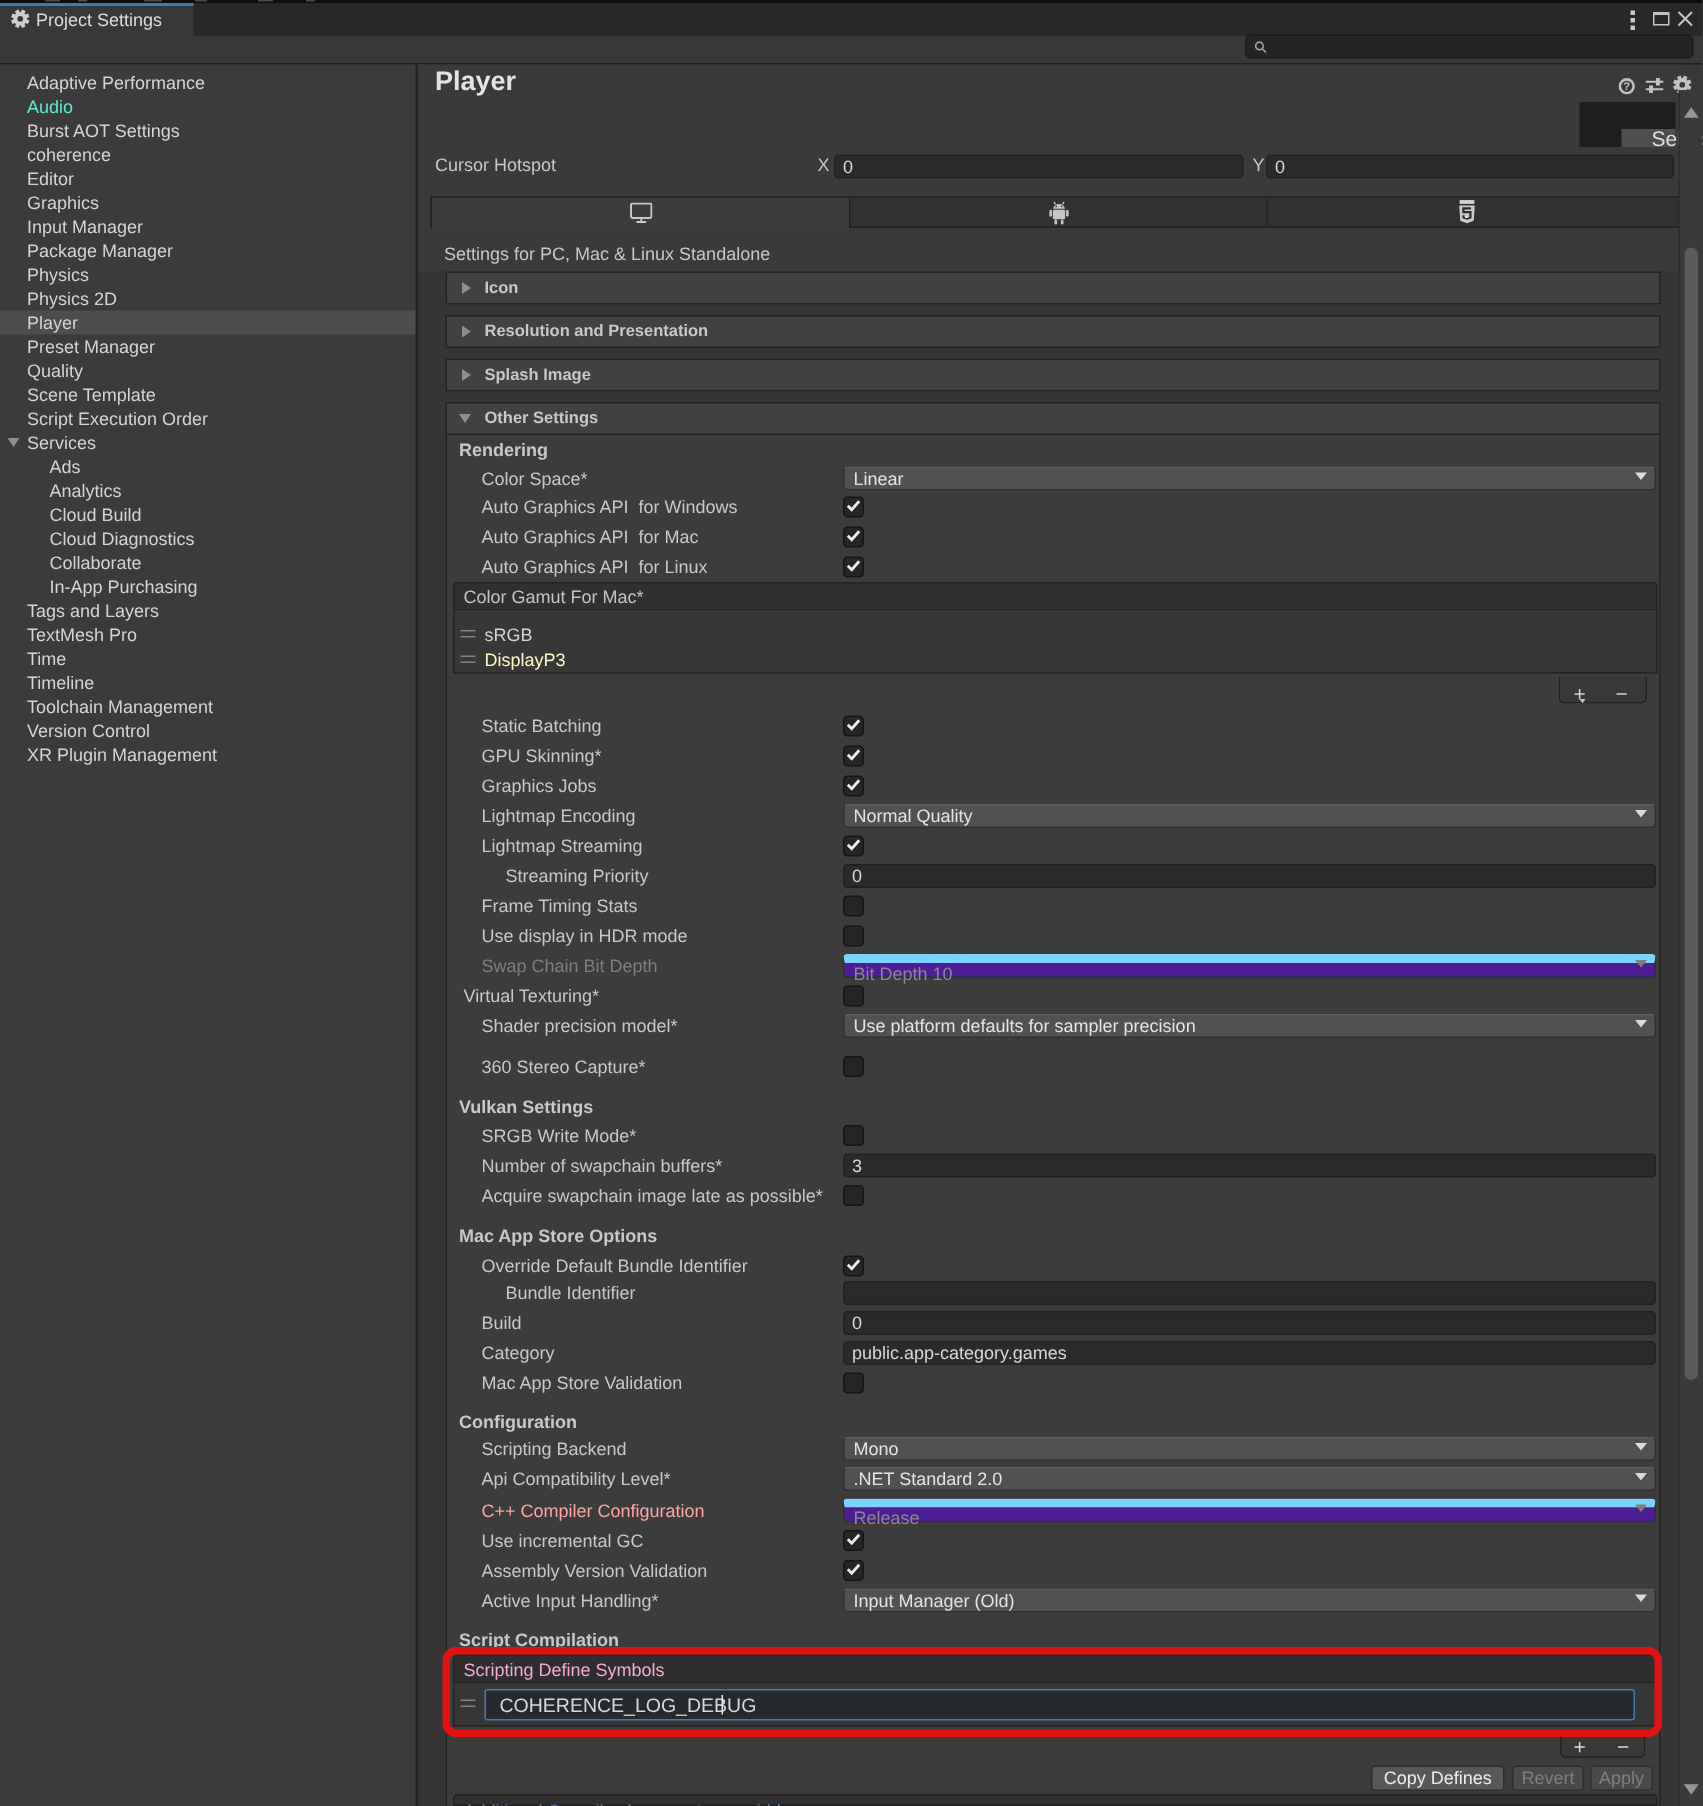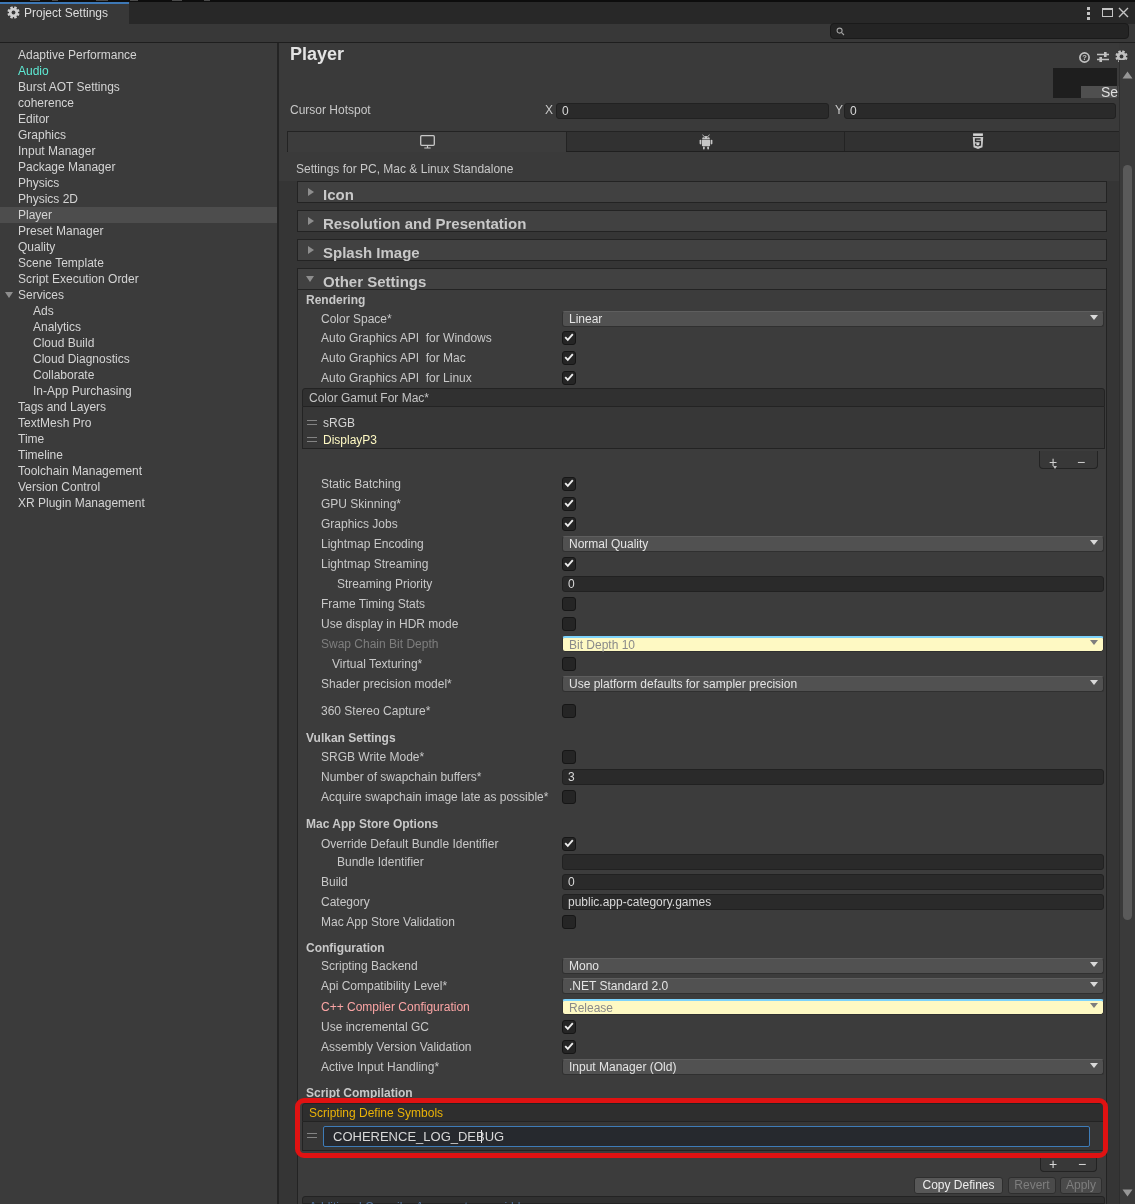--- a/index.html
+++ b/index.html
@@ -1,25 +1,25 @@
 <!DOCTYPE html>
 <html><head><meta charset="utf-8"><style>
 * { margin:0; padding:0; box-sizing:border-box; }
 html,body { width:1135px; height:1204px; overflow:hidden; }
 body { background:#383838; font-family:"Liberation Sans",sans-serif; font-size:12px; color:#C8C8C8; position:relative; }
 .a { position:absolute; }
 .lbl { position:absolute; font-size:12px; color:#C8C8C8; white-space:nowrap; line-height:14px; }
 .field { position:absolute; background:#2A2A2A; border:1px solid #212121; border-radius:3px; height:16px; font-size:12px; color:#D8D8D8; line-height:14px; padding-left:5px; white-space:nowrap; }
 .drop { position:absolute; background:#515151; border:1px solid #303030; border-top:1px solid #5E5E5E; border-radius:3px; height:16px; font-size:12px; color:#E4E4E4; line-height:14px; padding-left:6px; white-space:nowrap; }
-.drop.dd { background:#fef9c3; color:#8A8A8A; border-top:2px solid #7dd3fc; }
+.drop.dd { background:#4c1d95; color:#8A8A8A; border-top:6px solid #7dd3fc; }
 .arr { position:absolute; width:0; height:0; border-left:4.5px solid transparent; border-right:4.5px solid transparent; border-top:5.5px solid #DADADA; }
 .arr.gray { border-top-color:#7E7E7E; }
 .cb { position:absolute; width:14px; height:14px; background:#252525; border:1px solid #161616; border-radius:3px; }
 .hdr { position:absolute; left:297px; width:810px; height:22px; background:#414141; border:1px solid #232323; }
-.hdr .t { position:absolute; left:25px; top:4px; font-weight:bold; color:#C8C8C8; font-size:15px;text-align:right; }
+.hdr .t { position:absolute; left:25px; top:4px; font-weight:bold; color:#C8C8C8; font-size:11px;text-align:right; }
 .tri-r { position:absolute; width:0; height:0; border-top:4px solid transparent; border-bottom:4px solid transparent; border-left:6px solid #8E8E8E; }
 .tri-d { position:absolute; width:0; height:0; border-left:4px solid transparent; border-right:4px solid transparent; border-top:6px solid #8E8E8E; }
 .grip { position:absolute; width:10px; height:5px; border-top:1px solid #848484; border-bottom:1px solid #848484; }
 .btn { position:absolute; height:17px; background:#585858; border:1px solid #2E2E2E; border-radius:3px; color:#EDEDED; font-size:12px; text-align:center; line-height:15px; }
 .btn.off { background:#4A4A4A; color:#7E7E7E; }
 svg { position:absolute; }
 </style></head><body>
 
 <div class="a" style="left:0; top:0; width:1135px; height:2px; background:#0D0D0D;"></div>
 <div class="a" style="left:30px; top:0; width:10px; height:1px; background:#4A4A4A;"></div>
@@ -210,21 +210,21 @@
   </svg>
 <div class="lbl" style="left:337px; top:577px;">Streaming Priority</div>
 <div class="field" style="left:562px; top:576px; width:542px;">0</div>
 <div class="lbl" style="left:321px; top:597px;">Frame Timing Stats</div>
 <div class="cb" style="left:562px; top:597px;"></div>
 <div class="lbl" style="left:321px; top:617px;">Use display in HDR mode</div>
 <div class="cb" style="left:562px; top:617px;"></div>
 <div class="lbl" style="left:321px; top:637px;color:#7E7E7E;">Swap Chain Bit Depth</div>
 <div class="drop dd" style="left:562px; top:636px; width:542px;">Bit Depth 10</div>
 <div class="arr gray" style="left:1089.5px; top:640px;"></div>
-<div class="lbl" style="left:332px; top:657px;">Virtual Texturing*</div>
+<div class="lbl" style="left:309px; top:657px;">Virtual Texturing*</div>
 <div class="cb" style="left:562px; top:657px;"></div>
 <div class="lbl" style="left:321px; top:677px;">Shader precision model*</div>
 <div class="drop" style="left:562px; top:676px; width:542px;">Use platform defaults for sampler precision</div>
 <div class="arr" style="left:1089.5px; top:680px;"></div>
 <div class="lbl" style="left:321px; top:704px;">360 Stereo Capture*</div>
 <div class="cb" style="left:562px; top:704px;"></div>
 <div class="lbl" style="left:306px; top:731px;font-weight:bold;">Vulkan Settings</div>
 <div class="lbl" style="left:321px; top:750px;">SRGB Write Mode*</div>
 <div class="cb" style="left:562px; top:750px;"></div>
 <div class="lbl" style="left:321px; top:770px;">Number of swapchain buffers*</div>
@@ -263,21 +263,21 @@
 <div class="lbl" style="left:321px; top:1040px;">Assembly Version Validation</div>
 <div class="cb" style="left:562px; top:1040px;"></div>
 <svg style="left:563px; top:1040px;" width="12" height="12" viewBox="0 0 12 12">
     <path d="M2.2 6.2 L4.8 8.8 L9.8 3.2" stroke="#ECECEC" stroke-width="1.9" fill="none"></path>
   </svg>
 <div class="lbl" style="left:321px; top:1060px;">Active Input Handling*</div>
 <div class="drop" style="left:562px; top:1059px; width:542px;">Input Manager (Old)</div>
 <div class="arr" style="left:1089.5px; top:1063px;"></div>
 <div class="lbl" style="left:306px; top:1086px;font-weight:bold;">Script Compilation</div>
 <div class="a" style="left:302px; top:1103px; width:803px; height:19px; background:#2E2E2E; border:1px solid #232323; border-radius:3px 3px 0 0;"></div>
-<div class="lbl" style="left:309px; top:1106px;color:#eab308;">Scripting Define Symbols</div>
+<div class="lbl" style="left:309px; top:1106px;color:#f9a8d4;">Scripting Define Symbols</div>
 <div class="a" style="left:302px; top:1122px; width:803px; height:29px; background:#363636; border:1px solid #232323; border-top:none;"></div>
 <div class="grip" style="left:307px; top:1133px;"></div>
 <div class="a" style="left:323px; top:1126px; width:767px; height:21px; background:#26292E; border:1px solid #3E7CB8; border-radius:2px;"></div>
 <div class="lbl" style="left:333px; top:1130px;color:#D8D8D8;"><span style="font-size:13px;">COHERENCE_LOG_DEBUG</span></div>
 <div class="a" style="left:481px; top:1130px; width:1px; height:13px; background:#E8E8E8;"></div>
 <div class="a" style="left:1040px; top:1155px; width:57px; height:17px; background:#383838; border:1px solid #232323; border-top:none; border-radius:0 0 4px 4px;"></div>
 <div class="lbl" style="left:1049px; top:1156px;color:#D8D8D8;font-size:14px; line-height:16px;">+</div>
 <div class="lbl" style="left:1078px; top:1156px;color:#D8D8D8;font-size:14px; line-height:16px;">−</div>
 <div class="a" style="left:295px; top:1098px; width:813px; height:60px; border:5px solid #E01212; border-radius:9px; z-index:50;"></div>
 <div class="btn" style="left:914px; top:1177px; width:89px;">Copy Defines</div>

